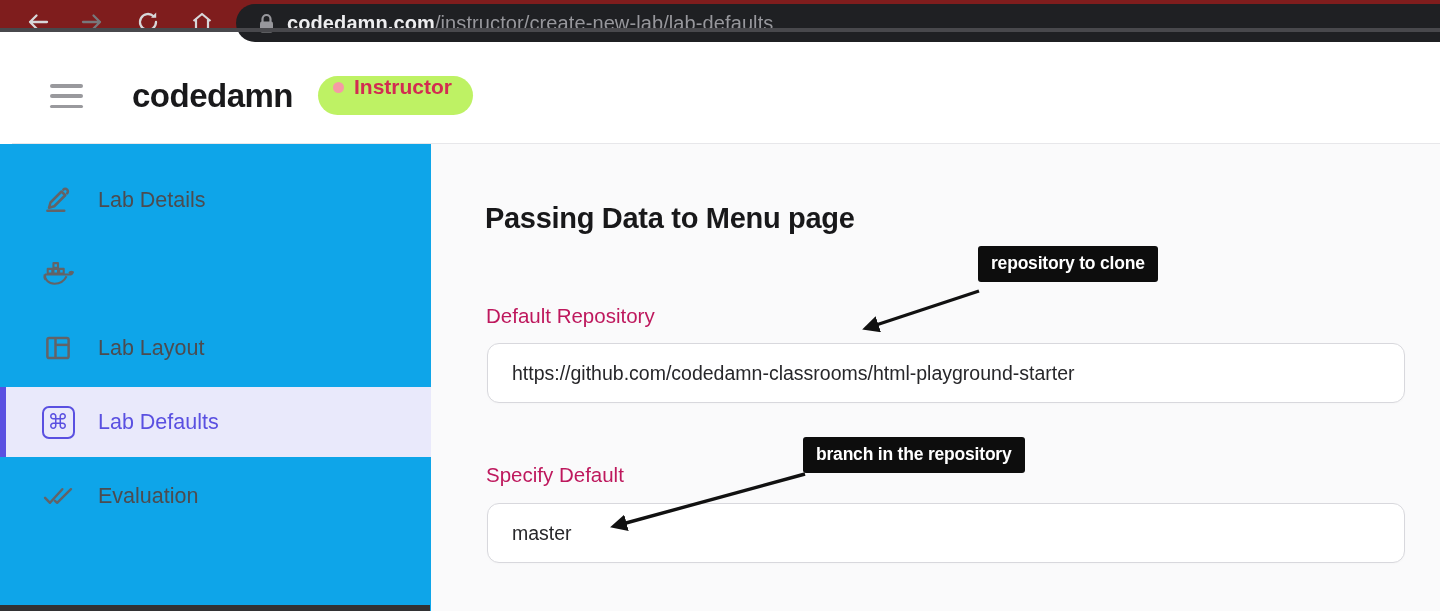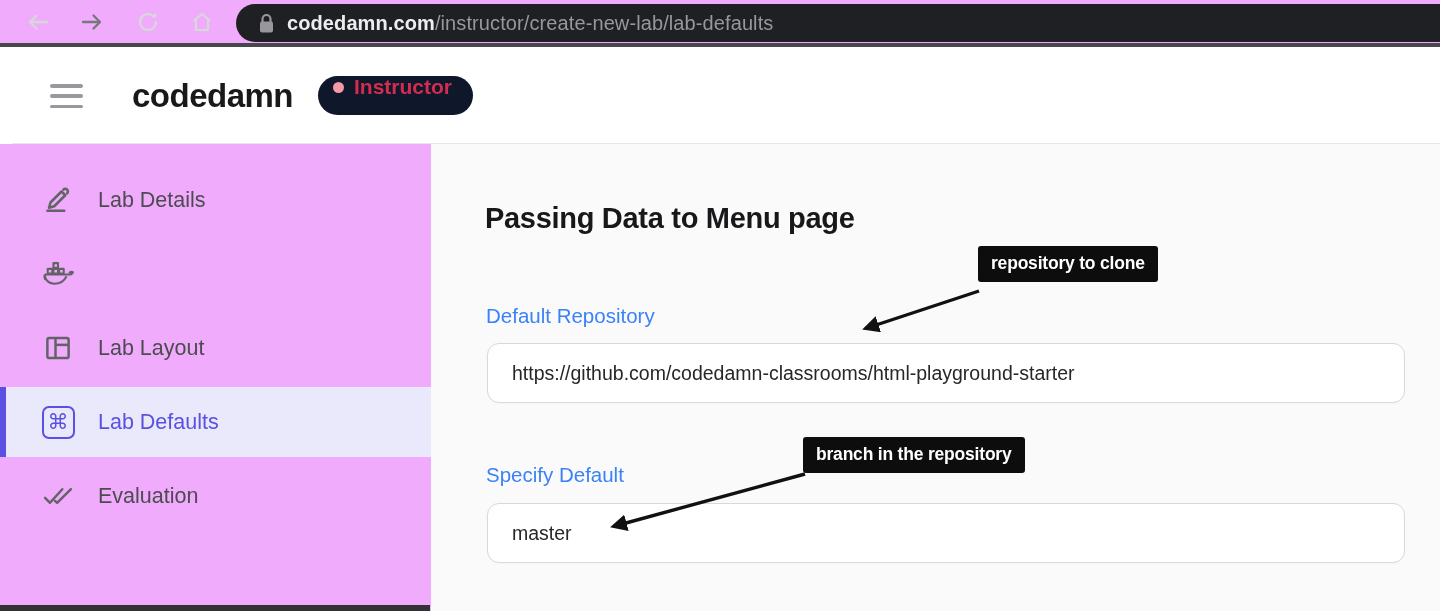--- a/index.html
+++ b/index.html
@@ -4,22 +4,22 @@
 <style>
   * { box-sizing: border-box; margin: 0; padding: 0; }
   html, body { width: 1440px; height: 611px; }
   body {
     position: relative; overflow: hidden; background: #ffffff;
     font-family: "Liberation Sans", sans-serif;
   }
 
   
   .chrome {
-    position: absolute; left: 0; top: 0; width: 1440px; height: 47px;
-    background: #f0abfc;
+    position: absolute; left: 0; top: 0; width: 1440px; height: 32px;
+    background: #7f1d1d;
   }
   .chrome-strip {
     position: absolute; left: 0; bottom: 0; width: 100%; height: 4px;
     background: #48484c;
   }
   .nav-btn {
     position: absolute; top: 4px; width: 36px; height: 36px;
     display: flex; align-items: center; justify-content: center; border-radius: 50%;
   }
   .nav-back    { left: 20px; }
@@ -45,30 +45,30 @@
     position: absolute; left: 38px; top: 37px; width: 33px; height: 24px;
     display: flex; flex-direction: column; justify-content: space-between; cursor: pointer;
   }
   .hamburger span { display: block; height: 3.5px; border-radius: 2px; background: #99999d; }
   .brand {
     position: absolute; left: 120px; top: 30px;
     font-size: 33px; font-weight: 700; color: #19191b; letter-spacing: -0.5px;
   }
   .badge {
     position: absolute; left: 306px; top: 29px; height: 39px;
-    background: #0f172a; border-radius: 20px;
+    background: #bef264; border-radius: 20px;
     display: flex; align-items: center; padding: 0 21px 17px 15px;
   }
   .badge-dot { width: 11px; height: 11px; border-radius: 50%; background: #f59aa4; margin-right: 10px; }
   .badge-label { font-size: 21px; font-weight: 600; color: #d22c51; }
 
   
   .sidebar {
     position: absolute; left: 0; top: 144px; width: 518px; height: 467px;
-    background: #f0abfc; border-right: 1px solid #e5e5e8;
+    background: #0ea5e9; border-right: 1px solid #e5e5e8;
   }
   .side-item {
     position: relative; height: 70px; margin-bottom: 4px;
     display: flex; align-items: center; cursor: pointer;
   }
   .sidebar .side-item:first-child { margin-top: 21px; }
   .side-icon {
     position: absolute; left: 40px; width: 36px; height: 36px;
     display: flex; align-items: center; justify-content: center; color: #636367;
   }
@@ -91,21 +91,21 @@
 
   
   .main {
     position: absolute; left: 431px; top: 144px; width: 1205px; height: 467px;
     background: #fafafb;
   }
   .page-heading {
     position: absolute; left: 54px; top: 58px;
     font-size: 29px; font-weight: 700; color: #18181a; letter-spacing: -0.3px;
   }
-  .field-label { position: absolute; left: 55px; font-size: 20.5px; color: #3b82f6; }
+  .field-label { position: absolute; left: 55px; font-size: 20.5px; color: #be185d; }
   .label-repo   { top: 160px; }
   .label-branch { top: 319px; }
   .text-input {
     position: absolute; left: 56px; width: 918px; height: 60px;
     background: #ffffff; border: 1px solid #d8d8dd; border-radius: 12px;
     font-family: "Liberation Sans", sans-serif; font-size: 19.5px; color: #27272a;
     padding: 0 24px; outline: none; box-shadow: 0 1px 2px rgba(0,0,0,0.02);
   }
   .input-repo   { top: 199px; }
   .input-branch { top: 359px; }

